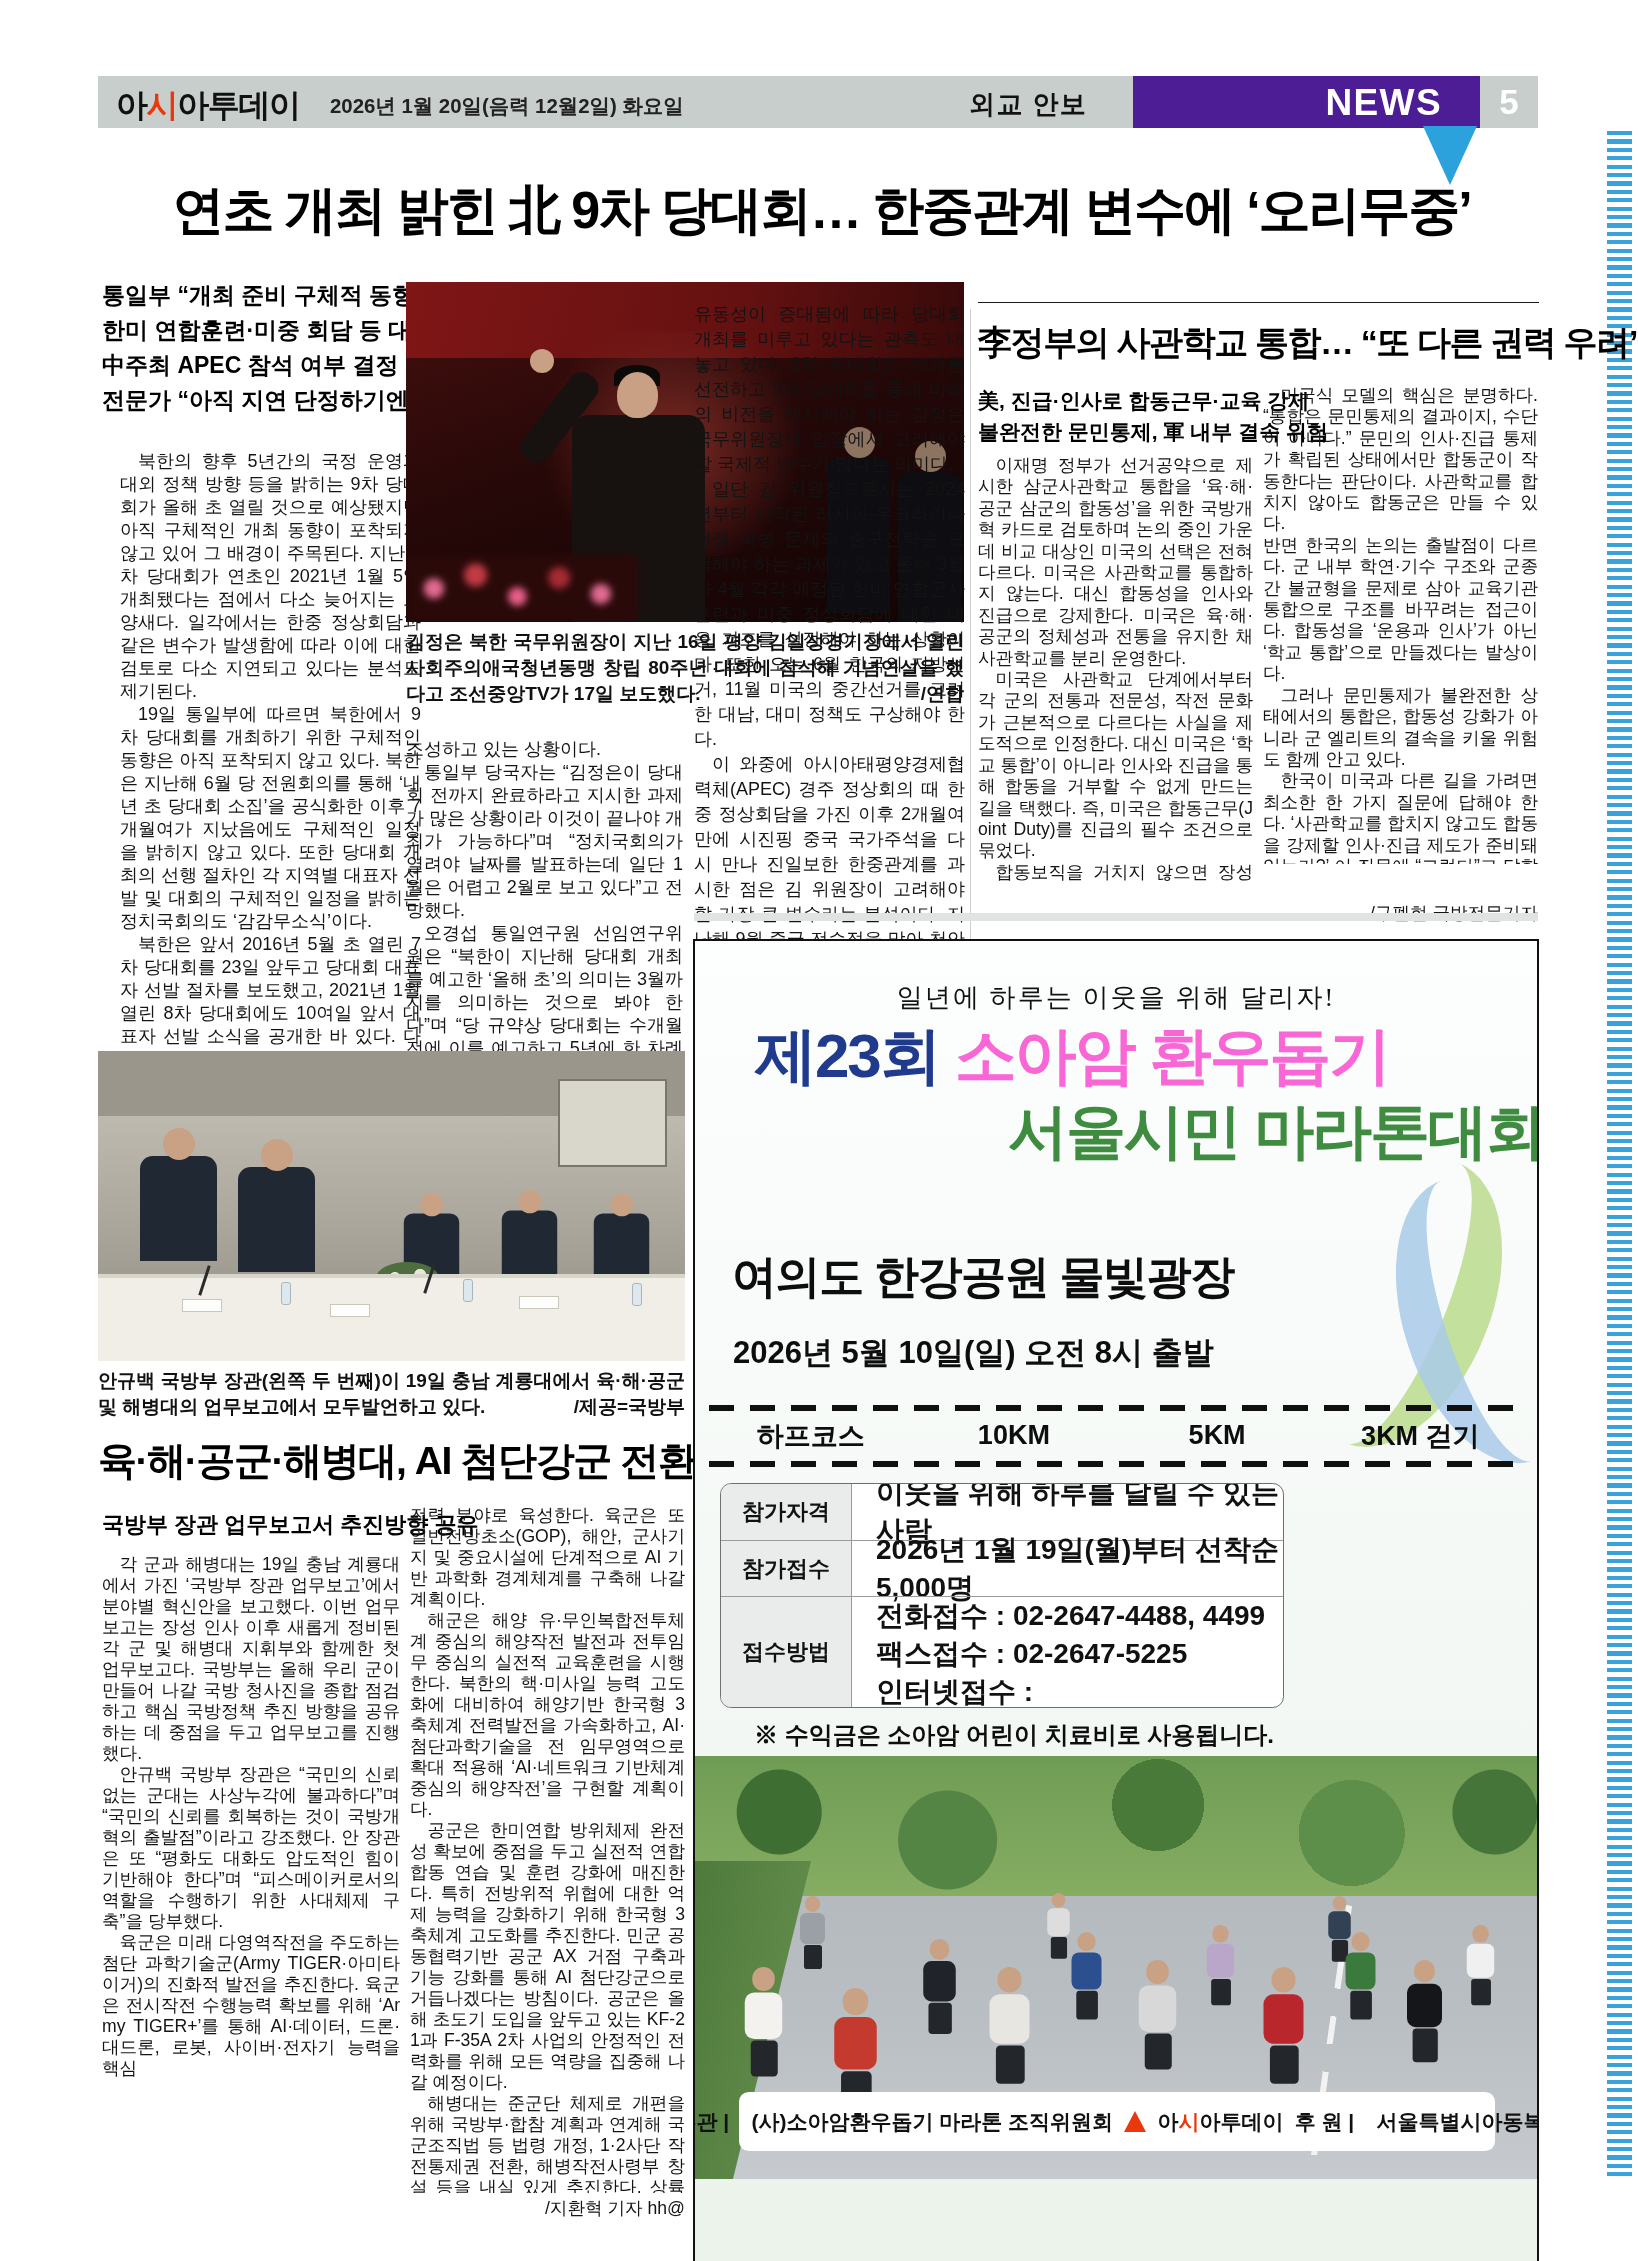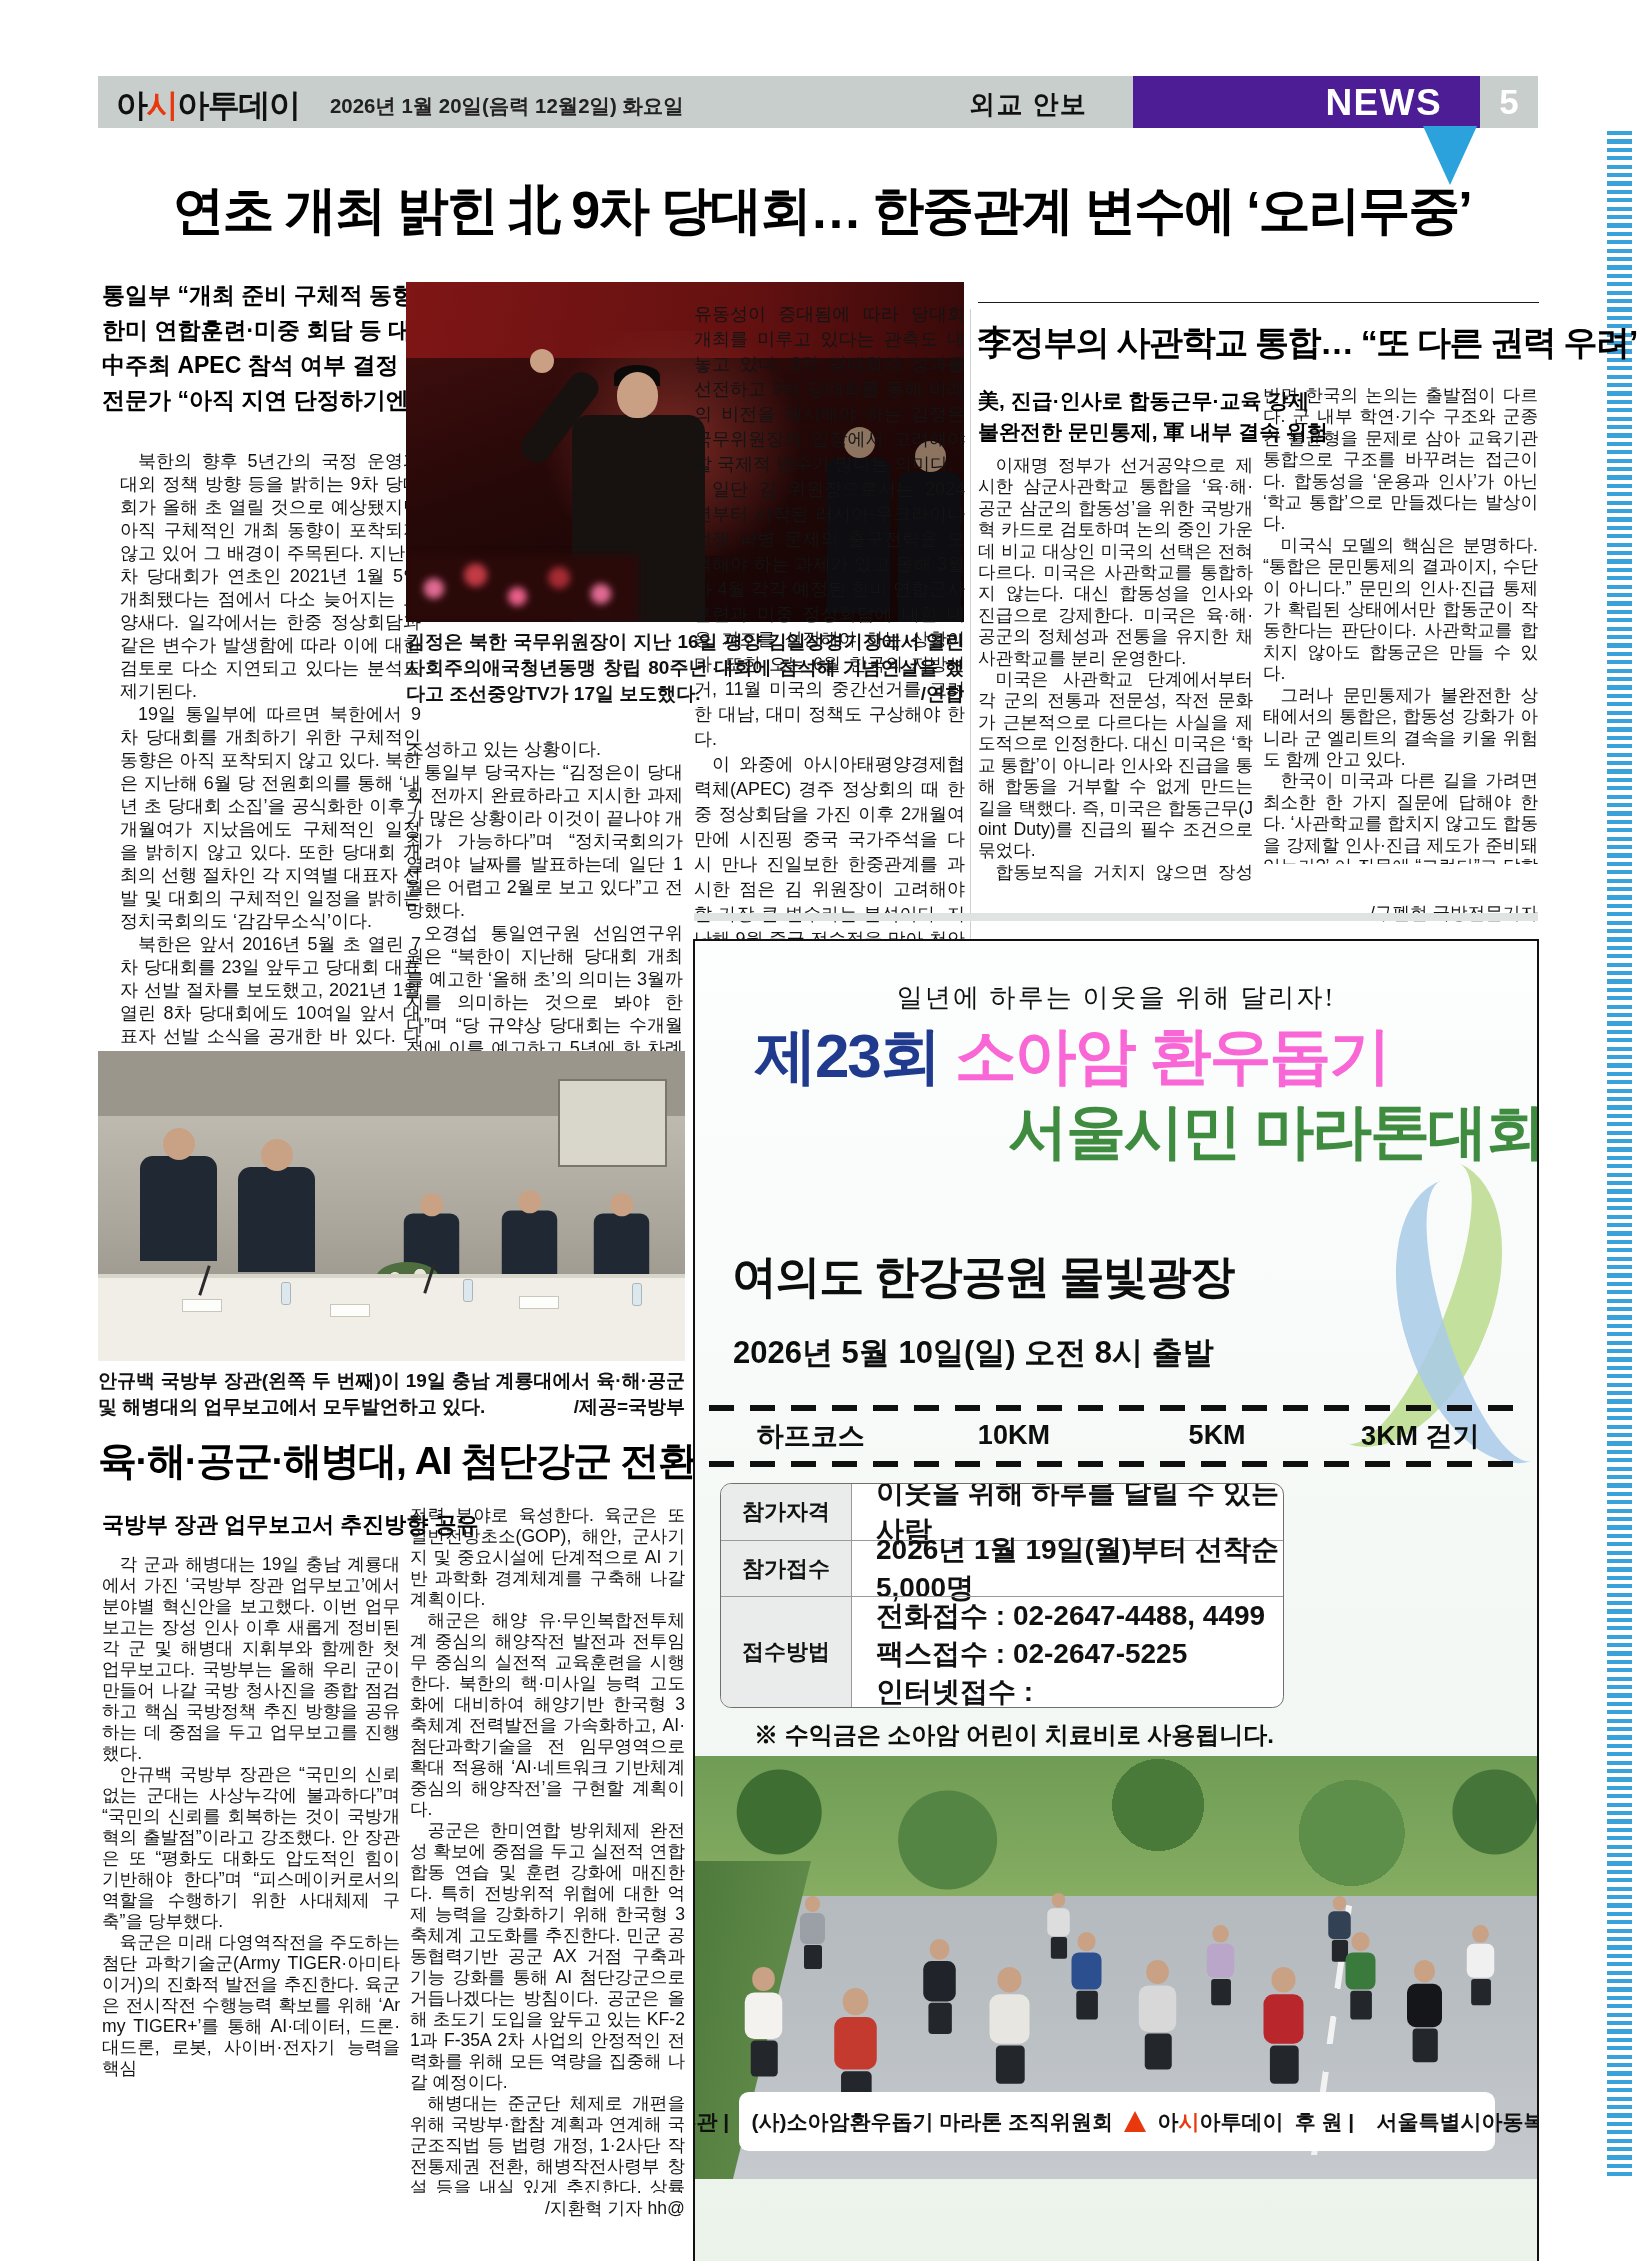--- a/index.html
+++ b/index.html
@@ -202,22 +202,22 @@
   <div class="subheads a2-subheads">
     <div>美, 진급·인사로 합동근무·교육 강제</div>
     <div>불완전한 문민통제, 軍 내부 결속 위험</div>
   </div>
   <div class="col a2-col1">
     <div class="para">이재명 정부가 선거공약으로 제시한 삼군사관학교 통합을 ‘육·해·공군 삼군의 합동성’을 위한 국방개혁 카드로 검토하며 논의 중인 가운데 비교 대상인 미국의 선택은 전혀 다르다. 미국은 사관학교를 통합하지 않는다. 대신 합동성을 인사와 진급으로 강제한다. 미국은 육·해·공군의 정체성과 전통을 유지한 채 사관학교를 분리 운영한다.</div>
     <div class="para">미국은 사관학교 단계에서부터 각 군의 전통과 전문성, 작전 문화가 근본적으로 다르다는 사실을 제도적으로 인정한다. 대신 미국은 ‘학교 통합’이 아니라 인사와 진급을 통해 합동을 거부할 수 없게 만드는 길을 택했다. 즉, 미국은 합동근무(Joint Duty)를 진급의 필수 조건으로 묶었다.</div>
     <div class="para">합동보직을 거치지 않으면 장성 진급이 사실상 불가능하다. 합동참모대학(JPME) 이수 여부도 승진의 관문이다. 개인의 선택이 아니라 제도적으로 합동을 강제하는 구조다.</div>
   </div>
   <div class="col a2-col2">
+    <div class="para">미국식 모델의 핵심은 분명하다. “통합은 문민통제의 결과이지, 수단이 아니다.” 문민의 인사·진급 통제가 확립된 상태에서만 합동군이 작동한다는 판단이다. 사관학교를 합치지 않아도 합동군은 만들 수 있다.</div>
     <div class="para noind">반면 한국의 논의는 출발점이 다르다. 군 내부 학연·기수 구조와 군종 간 불균형을 문제로 삼아 교육기관 통합으로 구조를 바꾸려는 접근이다. 합동성을 ‘운용과 인사’가 아닌 ‘학교 통합’으로 만들겠다는 발상이다.</div>
-    <div class="para">미국식 모델의 핵심은 분명하다. “통합은 문민통제의 결과이지, 수단이 아니다.” 문민의 인사·진급 통제가 확립된 상태에서만 합동군이 작동한다는 판단이다. 사관학교를 합치지 않아도 합동군은 만들 수 있다.</div>
     <div class="para">그러나 문민통제가 불완전한 상태에서의 통합은, 합동성 강화가 아니라 군 엘리트의 결속을 키울 위험도 함께 안고 있다.</div>
     <div class="para">한국이 미국과 다른 길을 가려면 최소한 한 가지 질문에 답해야 한다. ‘사관학교를 합치지 않고도 합동을 강제할 인사·진급 제도가 준비돼 있는가?’ 이 질문에 “그렇다”고 답할 수 없다면, 사관학교 통합은 합동성 강화가 아니라 또 다른 권력 구조 재편이 될 위험을 안고 있다.</div>
   </div>
   <div class="byline a2-byline">/구펠현 국방전문기자</div>
 
   <div class="divider-gray"></div>
 
   <div class="photo2">
     <div class="p2-wallband"></div>
     <div class="p2-screen"></div>

